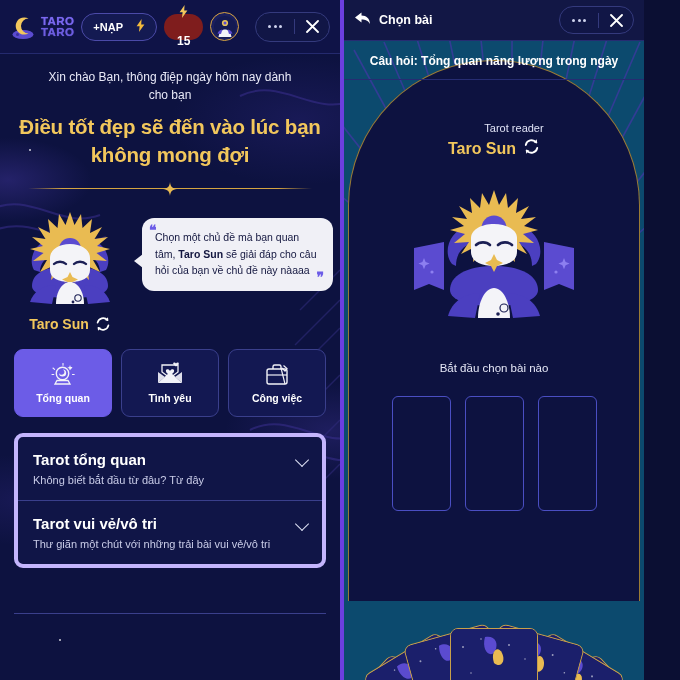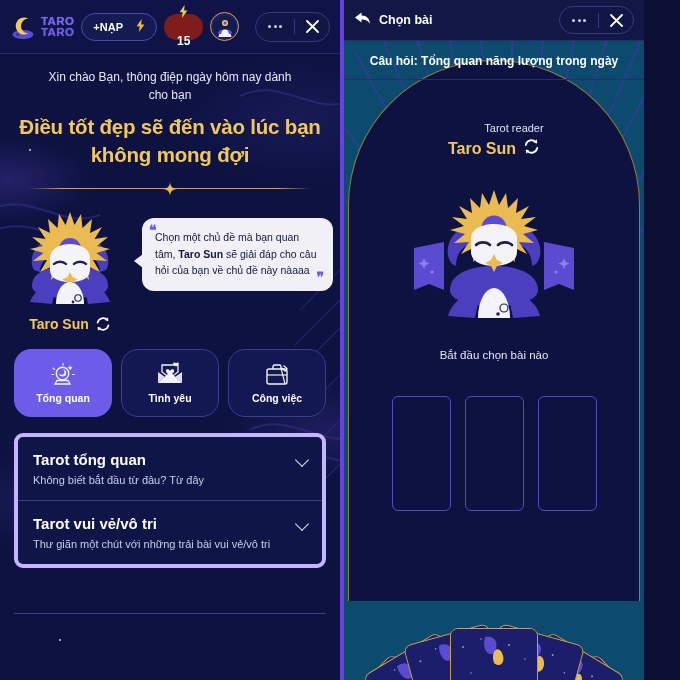--- a/index.html
+++ b/index.html
@@ -133,21 +133,21 @@
   .bubble b{font-weight:bold;}
   .q-open{position:absolute;left:7px;top:4px;color:#6c5ce7;font-size:14px;font-weight:bold;}
   .q-close{position:absolute;right:9px;bottom:5px;color:#6c5ce7;font-size:14px;font-weight:bold;}
 
   
   .tabs{
     position:relative;z-index:4;
     margin:17px 14px 0;display:flex;gap:9px;
   }
   .tab{
-    flex:1;height:66px;border-radius:17px;
+    flex:1;height:66px;border-radius:9px;
     border:1px solid #3a3f8c;background:#131852;
     display:flex;flex-direction:column;align-items:center;justify-content:center;gap:4px;
     cursor:pointer;
   }
   .tab.active{background:#6c5ce7;border-color:#6c5ce7;}
   .tab .tab-label{font-size:10.5px;font-weight:bold;color:#fff;}
   .tab .tab-ic{height:26px;display:flex;align-items:center;justify-content:center;}
 
   
   .accordion{
@@ -209,21 +209,21 @@
   }
   .reader-label{font-size:11px;color:#dfe2f5;padding-left:40px;}
   .reader-name{
     margin-top:4px;display:inline-flex;align-items:center;gap:7px;
     color:#f2c75c;font-weight:bold;font-size:16px;
   }
   .rp-char{
     position:absolute;z-index:4;top:186px;left:50%;transform:translateX(-50%);
   }
   .start-text{
-    position:absolute;z-index:4;top:349px;left:0;right:0;text-align:center;
+    position:absolute;z-index:4;top:362px;left:0;right:0;text-align:center;
     color:#e5e7f6;font-size:11.5px;
   }
   .slots{
     position:absolute;z-index:4;top:396px;left:0;right:0;
     display:flex;justify-content:center;gap:14px;
   }
   .slot{
     width:57px;height:113px;border-radius:6px;
     border:1px solid #4a4ec2;background:transparent;cursor:pointer;
   }

